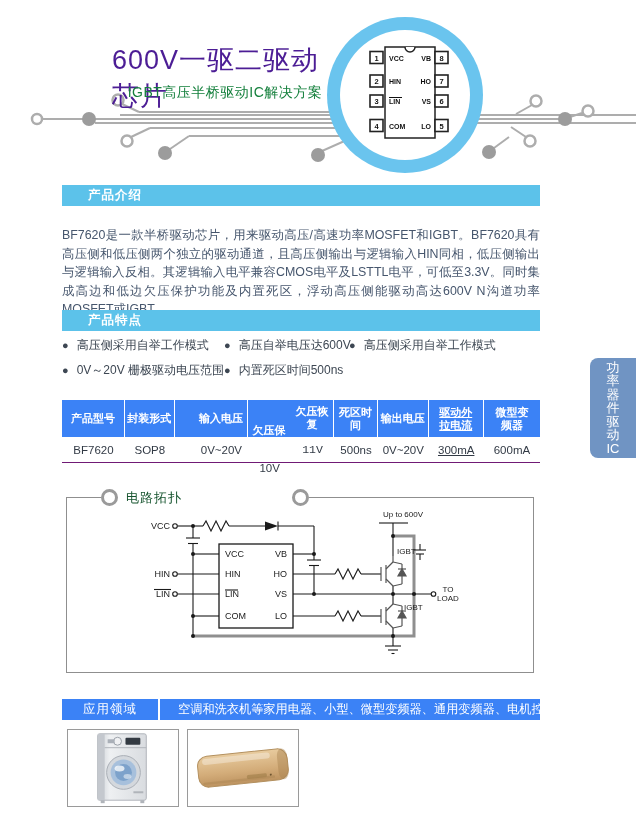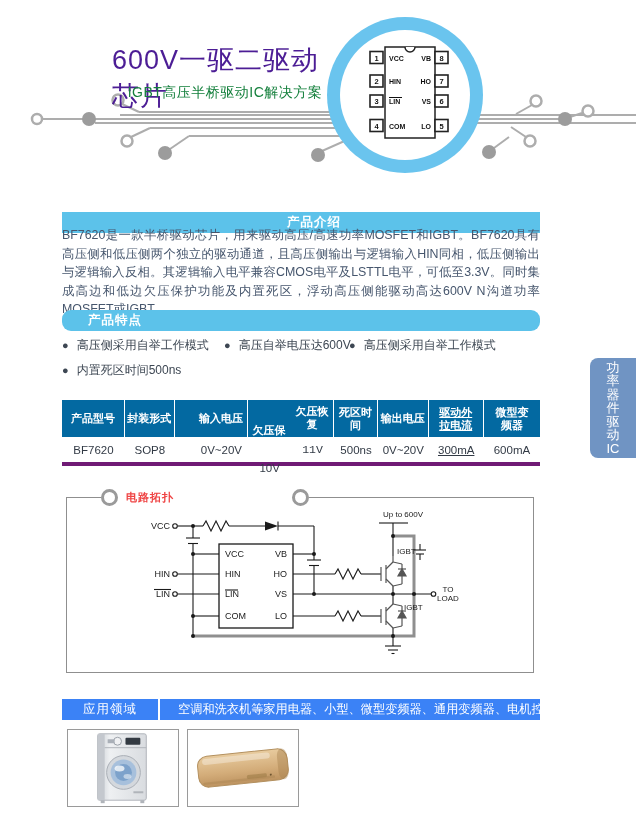--- a/index.html
+++ b/index.html
@@ -26,41 +26,41 @@
   #features{left:62px;top:333px;width:478px;font-size:12px;color:#3d4753;}
   .feat-row{display:flex;height:25px;align-items:center;}
   .feat{white-space:nowrap;overflow:visible;}
   .feat .dot{color:#3d4753;margin-right:8px;font-size:11px;}
   .feat.c1{width:162px;flex:none;}
   .feat.c2{width:125px;flex:none;}
   .feat.c3{flex:1;}
 
   
   #spec-table{left:62px;top:400px;width:478px;font-size:11px;}
-  #spec-head{display:flex;height:37px;background:#0369a1;color:#fff;font-weight:bold;}
+  #spec-head{display:flex;height:37px;background:#3b82f6;color:#fff;font-weight:bold;}
   #spec-head .cell{display:flex;align-items:center;justify-content:center;text-align:center;
                    line-height:13px;border-right:1px solid #fff;box-sizing:border-box;}
   #spec-head .cell:last-child{border-right:none;}
   #spec-row{display:flex;height:25px;align-items:center;color:#323a45;font-size:11.5px;
-            border-bottom:4px solid #701a75;background:#fff;}
+            border-bottom:1px solid #701a75;background:#fff;}
   #spec-row .cell{text-align:center;box-sizing:border-box;}
   .w0{width:66px;} .w1{width:52px;} .w2{width:56px;margin-left:20px;} .w3{width:45px;margin-top:37px;} .w4{width:45px;font-family:Liberation Mono, monospace;}
   .w5{width:46px;} .w6{width:53px;} .w7{width:57px;padding:0 9px;text-decoration:underline;} .w8{width:58px;padding:0 9px;}
 
   
   #side-tab{left:590px;top:358px;width:46px;height:100px;background:#7094c3;border-radius:8px 0 0 8px;
             color:#fff;font-size:13px;display:flex;flex-direction:column;align-items:center;
             justify-content:center;line-height:13.5px;}
 
   
   #topo-box{left:66px;top:497px;width:468px;height:176px;border:1.5px solid #8f8f8f;box-sizing:border-box;}
   #topo-title{position:absolute;left:34px;top:-9px;width:208px;height:17px;background:#fff;
               display:flex;align-items:center;}
   #topo-title .ring{width:11px;height:11px;border:3px solid #9a9a9a;border-radius:50%;background:#fff;flex:none;}
-  #topo-title .txt{font-size:11px;font-weight:bold;color:#ef4444;margin:0 0 0 8px;letter-spacing:1px;}
+  #topo-title .txt{font-size:13px;font-weight:normal;color:#14532d;margin:0 0 0 8px;letter-spacing:1px;}
   #topo-title .sp{flex:1;}
 
   
   #app-bar{left:62px;top:699px;width:478px;height:21px;background:#3b82f6;color:#fff;display:flex;}
   #app-label{width:96px;text-align:center;line-height:21px;font-size:12.5px;letter-spacing:1px;flex:none;}
   #app-sep{width:2px;background:#fff;flex:none;}
   #app-text{flex:1;line-height:21px;font-size:12.2px;padding-left:18px;white-space:nowrap;overflow:hidden;}
 
   .img-box{top:729px;width:112px;height:78px;border:1px solid #9a9a9a;background:#fff;
            display:flex;align-items:center;justify-content:center;box-sizing:border-box;}
@@ -141,35 +141,36 @@
         <line x1="62" y1="80.5" x2="75" y2="80.5" stroke="#111" stroke-width="1"></line>
         <text x="62" y="111.5">COM</text>
         <text x="104" y="43.5" text-anchor="end">VB</text>
         <text x="104" y="67" text-anchor="end">HO</text>
         <text x="104" y="87" text-anchor="end">VS</text>
         <text x="104" y="111.5" text-anchor="end">LO</text>
       </g>
     </svg>
   </div>
 
-  <div class="abs bar" style="top:212px;text-align:center;">
+  <div class="abs bar" style="top:185px;">
     <span>产品介绍</span>
   </div>
   <div class="abs" id="intro-body">BF7620是一款半桥驱动芯片，用来驱动高压/高速功率MOSFET和IGBT。BF7620具有高压侧和低压侧两个独立的驱动通道，且高压侧输出与逻辑输入HIN同相，低压侧输出与逻辑输入反相。其逻辑输入电平兼容CMOS电平及LSTTL电平，可低至3.3V。同时集成高边和低边欠压保护功能及内置死区，浮动高压侧能驱动高达600V N沟道功率MOSFET或IGBT。</div>
 
-  <div class="abs bar" style="top:310px;border-radius:9px;">
+  <div class="abs bar" style="top:310px;">
     <span>产品特点</span>
   </div>
   <div class="abs" id="features">
     <div class="feat-row">
       <div class="feat c1"><span class="dot">●</span><span>高压侧采用自举工作模式</span></div>
       <div class="feat c2"><span class="dot">●</span><span>高压自举电压达600V</span></div>
       <div class="feat c3"><span class="dot">●</span><span>高压侧采用自举工作模式</span></div>
     </div>
     <div class="feat-row">
+      <div class="feat c1"><span class="dot">●</span><span>0V～20V 栅极驱动电压范围</span></div>
       <div class="feat c3"><span class="dot">●</span><span>内置死区时间500ns</span></div>
     </div>
   </div>
 
   <div class="abs" id="spec-table">
     <div id="spec-head">
       <div class="cell w0">产品型号</div>
       <div class="cell w1">封装形式</div>
       <div class="cell w2">输入电压</div>
       <div class="cell w3">欠压保护</div>

